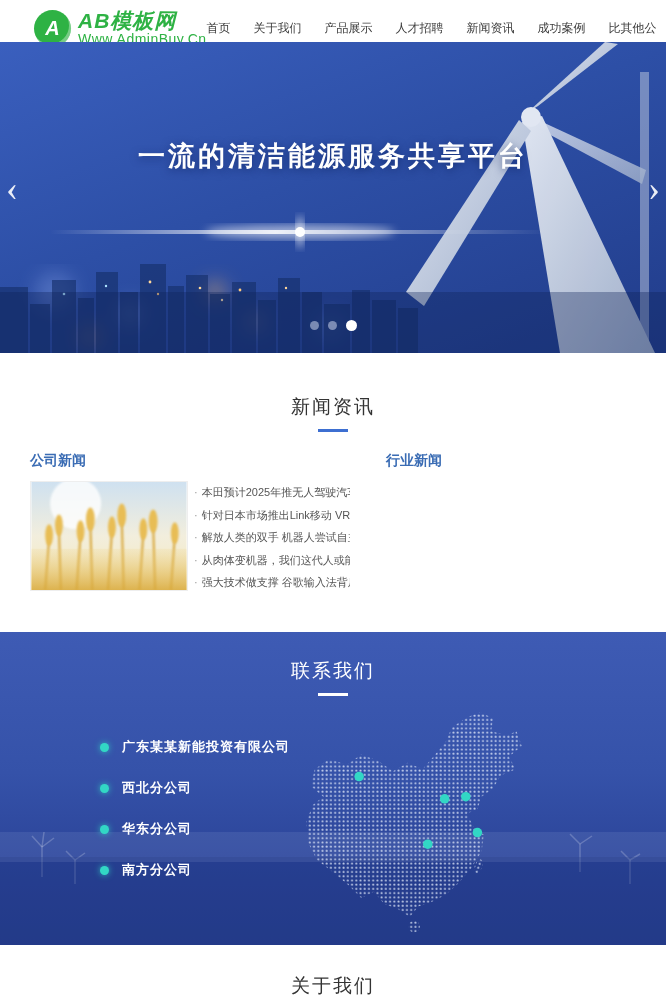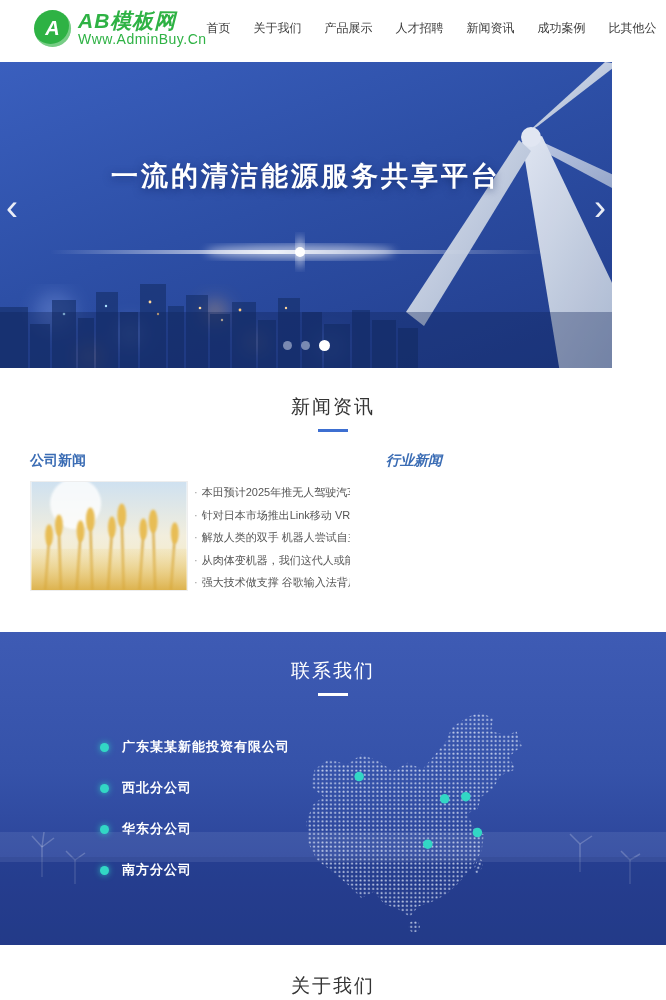--- a/index.html
+++ b/index.html
@@ -13,22 +13,22 @@
   .logo { display:flex; align-items:center; gap:7px; cursor:pointer; }
   .logo-badge { width:37px; height:37px; border-radius:50%; background:#2eb244; color:#fff;
     display:flex; align-items:center; justify-content:center; font-weight:bold; font-size:20px;
     font-style:italic; box-shadow:inset -2px -3px 0 rgba(255,255,255,.35); }
   .logo-text-title { color:#2eb244; font-size:21px; font-weight:bold; font-style:italic; letter-spacing:1px; line-height:20px; }
   .logo-text-sub { color:#2eb244; font-size:14px; letter-spacing:.5px; }
   .nav { display:flex; gap:23px; }
   .nav-item { font-size:12px; color:#3c3c3c; cursor:pointer; white-space:nowrap; }
 
   
-  .hero { position:absolute; top:62px; left:0; width:612px; height:311px; overflow:hidden;
-    background:linear-gradient(160deg,#3a5fbe 0%,#2d4fa6 45%,#213c8a 100%); }
+  .hero { position:absolute; top:42px; left:0; width:666px; height:311px; overflow:hidden;
+    background:linear-gradient(160deg,#3a5fbe 0%,#2d4fa6 45%,#213c8a 100%);font-family:Liberation Serif, serif; }
   .hero svg.bg { position:absolute; inset:0; }
   .hero-title { position:absolute; top:96px; left:0; width:100%; text-align:center; color:#fff;
     font-size:27px; font-weight:bold; letter-spacing:3px; text-shadow:0 2px 8px rgba(10,30,90,.6); z-index:3; }
   .hero-sub { position:absolute; top:158px; left:0; width:100%; text-align:center; color:#eef3ff;
     font-size:13px; letter-spacing:2px; z-index:3; }
   .arrow { position:absolute; top:128px; color:rgba(255,255,255,.9); font-size:36px; line-height:36px;
     cursor:pointer; z-index:4; font-weight:300; }
   .arrow.prev { left:6px; } .arrow.next { right:6px; }
   .dots { position:absolute; bottom:22px; left:0; width:100%; display:flex; justify-content:center;
     gap:9px; align-items:center; z-index:4; }
@@ -36,21 +36,21 @@
   .dot.active { width:11px; height:11px; background:#ffffff; }
 
   
   .news { position:absolute; top:368px; left:0; width:666px; height:264px; background:#fff; }
   .section-title { text-align:center; font-size:19px; color:#333; padding-top:26px; letter-spacing:2px; }
   .section-title.light { color:#fff; }
   .title-bar { width:30px; height:3px; background:#3d6fd1; margin:9px auto 0; }
   .title-bar.light { background:#fff; }
   .news-cols { display:flex; padding:20px 30px 0; gap:36px; }
   .col-company { width:320px; flex:none; }
-  .col-industry { flex:1;font-style:italic; }
+  .col-industry { flex:1; }
   .col-heading { color:#3a6cb4; font-size:14px; font-weight:bold; margin-bottom:11px; cursor:default; }
   .company-body { display:flex; gap:6px; }
   .news-img { width:158px; height:110px; flex:none; cursor:pointer; border:1px solid #eee; }
   .news-list { list-style:none; flex:1; min-width:0; }
   .news-list li { font-size:11px; color:#555; line-height:22.5px; white-space:nowrap; overflow:hidden;
     cursor:pointer; }
   .news-list li::before { content:"·"; color:#999; margin-right:4px; }
   .news-list.industry li { line-height:32px; font-size:11.5px; }
 
   

